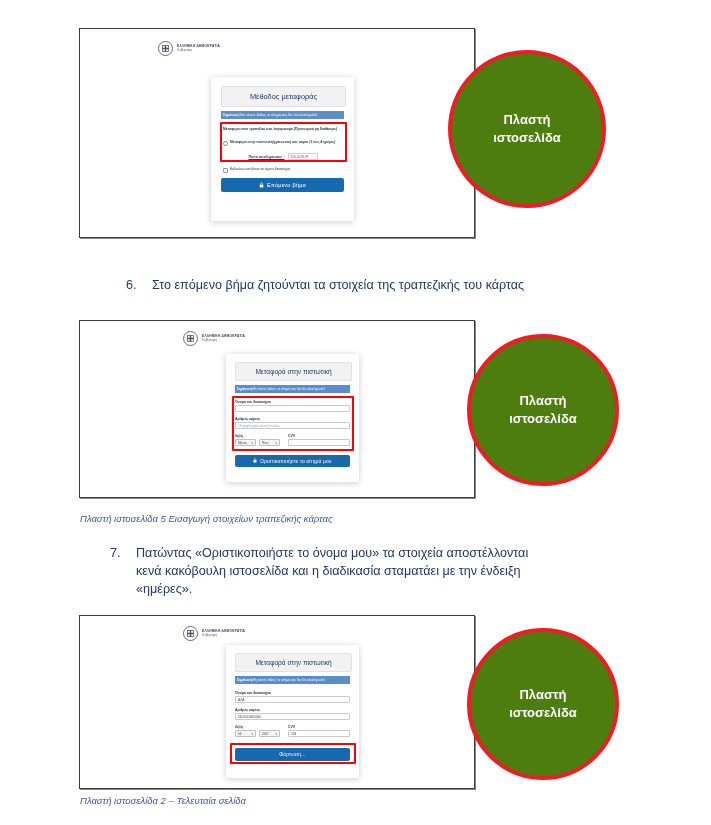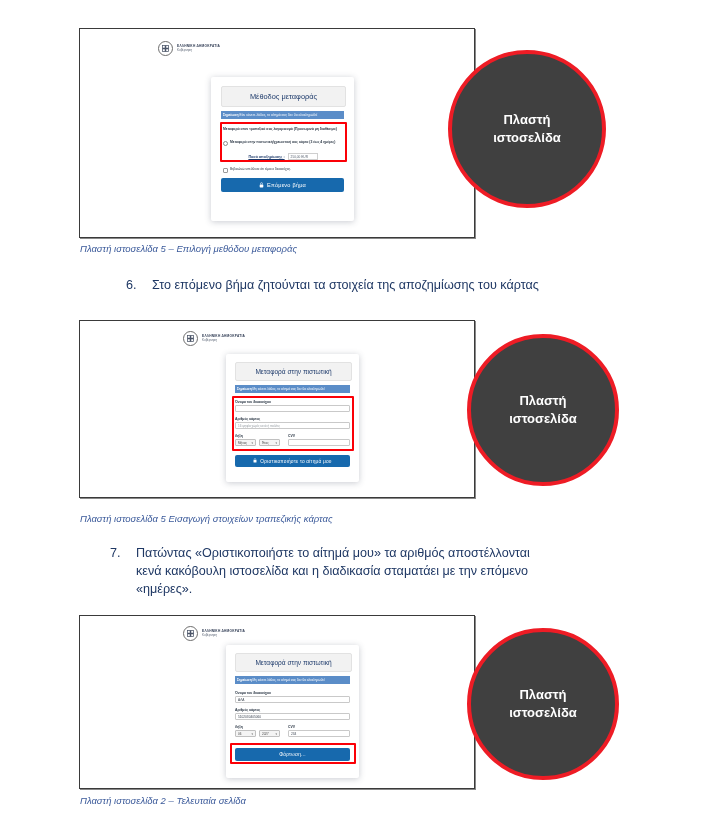--- a/index.html
+++ b/index.html
@@ -93,21 +93,21 @@
 
   
   .redbox{
     position:absolute;border:2px solid #fb0007;
     border-radius:1px;box-sizing:border-box;pointer-events:none;
   }
 
   
   .badge{
     position:absolute;border-radius:50%;
-    background:#404040;border:4px solid #ee1c25;
+    background:#4d7c0f;border:4px solid #ee1c25;
     box-sizing:border-box;
     display:flex;flex-direction:column;
     align-items:center;justify-content:center;
     color:#ffffff;font-weight:bold;
     font-size:13px;line-height:1.35;text-align:center;
   }
 
   
   .caption{
     position:absolute;font-style:italic;font-size:9.5px;
@@ -184,25 +184,24 @@
         <div class="redbox" style="left:140px;top:93px;width:127px;height:40px;"></div>
       </div>
     </div>
 
     <div class="badge" style="left:369px;top:22px;width:158px;height:158px;">
       <span>Πλαστή</span>
       <span>ιστοσελίδα</span>
     </div>
   </div>
 
-  <div class="caption" style="left:80px;top:243px;">Πλαστή ιστοσελίδα 5 – Επιλογή μεθόδου μεταφοράς</div>
 
   <div class="para" style="left:126px;top:276px;width:510px;">
     <span class="num">6.</span>
-    <span class="txt">Στο επόμενο βήμα ζητούνται τα στοιχεία της αποζημίωσης του κάρτας</span>
+    <span class="txt">Στο επόμενο βήμα ζητούνται τα στοιχεία της τραπεζικής του κάρτας</span>
   </div>
 
   <div class="figure" style="left:79px;top:320px;width:394px;height:176px;">
     <div class="frame" style="width:394px;height:176px;">
       <div class="frame-inner">
 
         <div class="gov-logo" style="left:103px;top:10px;">
           <span class="emblem">
             <svg width="9" height="9" viewBox="0 0 12 12">
                 <rect x="2" y="2" width="8" height="8" fill="none" stroke="#4b5568" stroke-width="1"></rect>
@@ -263,22 +262,22 @@
     <div class="badge" style="left:388px;top:14px;width:152px;height:152px;">
       <span>Πλαστή</span>
       <span>ιστοσελίδα</span>
     </div>
   </div>
 
   <div class="caption" style="left:80px;top:513px;">Πλαστή ιστοσελίδα 5 Εισαγωγή στοιχείων τραπεζικής κάρτας</div>
 
   <div class="para" style="left:110px;top:544px;width:540px;">
     <span class="num">7.</span>
-    <span class="txt">Πατώντας «Οριστικοποιήστε το αίτημά μου» τα αριθμός αποστέλλονται</span>
-    <span class="txt"><span>κενά </span><b>κακόβουλη ιστοσελίδα</b><span> και η διαδικασία σταματάει με την επόμενο</span></span>
+    <span class="txt">Πατώντας «Οριστικοποιήστε το όνομα μου» τα στοιχεία αποστέλλονται</span>
+    <span class="txt"><span>κενά </span><b>κακόβουλη ιστοσελίδα</b><span> και η διαδικασία σταματάει με την ένδειξη</span></span>
     <span class="txt">«ημέρες».</span>
   </div>
 
   <div class="figure" style="left:79px;top:615px;width:394px;height:172px;">
     <div class="frame" style="width:394px;height:172px;">
       <div class="frame-inner">
 
         <div class="gov-logo" style="left:103px;top:10px;">
           <span class="emblem">
             <svg width="9" height="9" viewBox="0 0 12 12">

